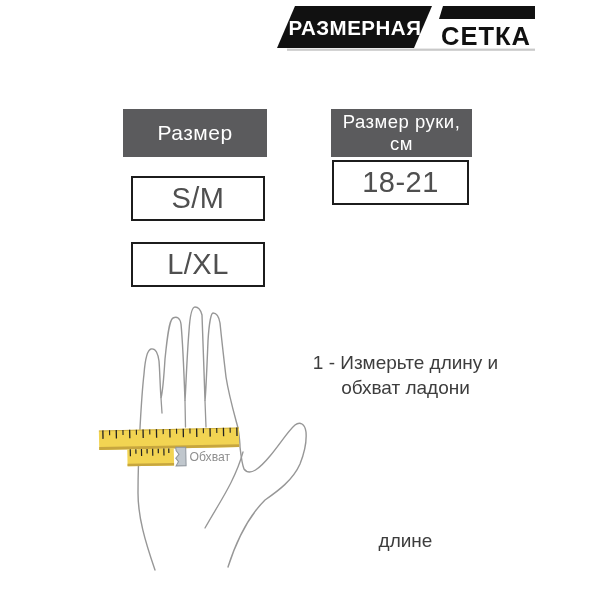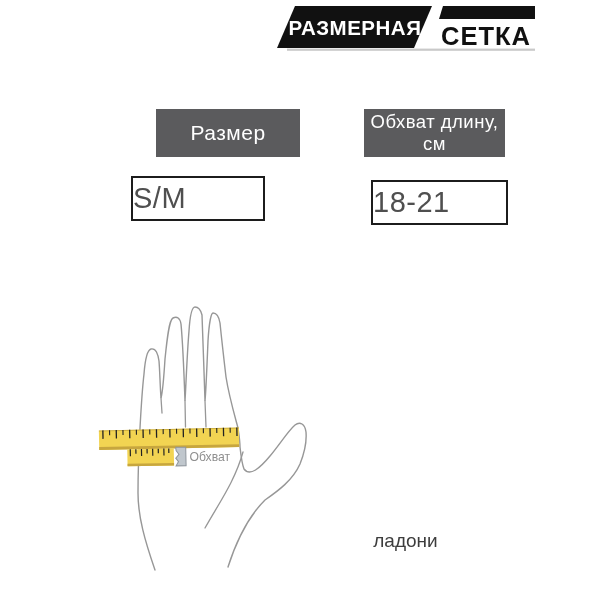--- a/index.html
+++ b/index.html
@@ -8,30 +8,30 @@
     font-family:"Liberation Sans",sans-serif;
   }
   .abs{position:absolute;}
 
   
   #banner{left:277px;top:6px;width:258px;height:47px;}
 
   
   .hdr-cell{
     background:#5b5b5d;color:#ffffff;display:flex;align-items:center;justify-content:center;
-    text-align:center;letter-spacing:.5px;margin-left:33px;
+    text-align:center;letter-spacing:.5px;
   }
   #hdr-size{left:123px;top:109px;width:144px;height:48px;font-size:21px;}
   #hdr-girth{left:331px;top:109px;width:141px;height:48px;font-size:18.5px;line-height:22px;}
   .val-cell{
     background:#ffffff;border:2.5px solid #1c1c1c;color:#4f4f4f;
-    display:flex;align-items:center;justify-content:flex-start;font-size:29px;letter-spacing:.5px;
+    display:flex;align-items:center;justify-content:center;font-size:29px;letter-spacing:.5px;
   }
   #cell-sm   {left:131px;top:176px;width:130px;height:41px;}
-  #cell-sm-g {left:332px;top:180px;width:133px;height:41px;margin-left:39px;}
+  #cell-sm-g {left:332px;top:160px;width:133px;height:41px;}
   #cell-lxl  {left:131px;top:242px;width:130px;height:41px;}
   #cell-lxl-g{left:332px;top:242px;width:133px;height:41px;}
 
   
   #hand{left:97px;top:297px;width:215px;height:275px;}
 
   
   .step{
     color:#3d3d3d;font-size:19px;line-height:24.5px;text-align:center;width:245px;
   }
@@ -50,30 +50,33 @@
     <text x="78" y="29" text-anchor="middle" font-size="20.5" font-weight="bold" letter-spacing="0.5" fill="#ffffff">РАЗМЕРНАЯ</text>
     <text x="209" y="38.5" text-anchor="middle" font-size="25.5" font-weight="bold" letter-spacing="1" fill="#111111">СЕТКА</text>
   </svg>
 
   <div id="hdr-size" class="abs hdr-cell">
     <span>Размер</span>
   </div>
 
   <div id="hdr-girth" class="abs hdr-cell">
     <span>
-      <span>Обхват длину,</span><br>
+      <span>Размер руки,</span><br>
       <span>см</span>
     </span>
   </div>
 
   <div id="cell-sm" class="abs val-cell">
     <span>S/M</span>
   </div>
   <div id="cell-sm-g" class="abs val-cell">
     <span>18-21</span>
+  </div>
+  <div id="cell-lxl" class="abs val-cell">
+    <span>L/XL</span>
   </div>
 
   <svg id="hand" class="abs" viewBox="0 0 215 275">
 
     <path fill="#ffffff" stroke="none" d="
       M58,273 C48,244 41,220 41,196 C41,172 42,150 43,131
       C44,113 45,94 47,77 C48,64 50,53 54,52 C59,51 61,57 62,64 C63,77 63,88 64,101
       C66,94 67,78 68,62 C70,42 72,23 76,21 C80,19 83,21 84,27 C86,48 87,76 88,104
       C89,88 90,58 92,34 C93,18 95,10 98,10 C102,10 104,14 105,18 C106,42 107,76 108,104
       C109,94 110,68 111,44 C112,27 114,16 116,16 C120,16 122,20 123,26 C125,46 127,63 129,80
@@ -107,20 +110,24 @@
         M79.7 132v5M93.1 132v5M106.5 132v5M119.9 132v5M133.3 132v5"></path>
       <rect x="30" y="151.5" width="46.5" height="17" fill="#f2d452"></rect>
       <rect x="30" y="166" width="46.5" height="2.5" fill="#c7a63e"></rect>
       <path stroke="#222222" stroke-width="1.2" d="M33 151.5v7M44.2 151.5v7M55.4 151.5v7M66.6 151.5v7
                M38.6 151.5v4.5M49.8 151.5v4.5M61 151.5v4.5M71.5 151.5v4.5"></path>
       <path stroke="#8e959c" stroke-width="1" d="M78.5 150.5 L88.5 150.5 L88.5 169 L78.5 169 L81 164.8 L78.3 161.3 L81.6 157.6 L78.8 153.8 Z" fill="#c0c7cd"></path>
     </g>
     <text x="92.5" y="164" font-size="12.2" fill="#8f8f8f">Обхват</text>
   </svg>
 
+  <div id="step1" class="abs step">
+    <span>1 - Измерьте длину и</span><br>
+    <span>обхват ладони</span>
+  </div>
 
   <div id="step2" class="abs step">
     <br>
     <br>
-    <span>ладони</span>
+    <span>длине</span>
   </div>
 
 </div>
 
 </body></html>

